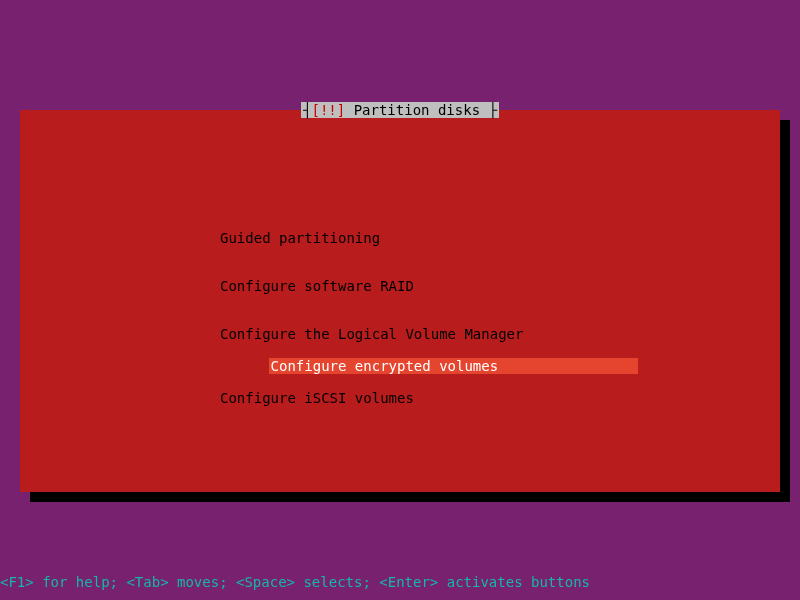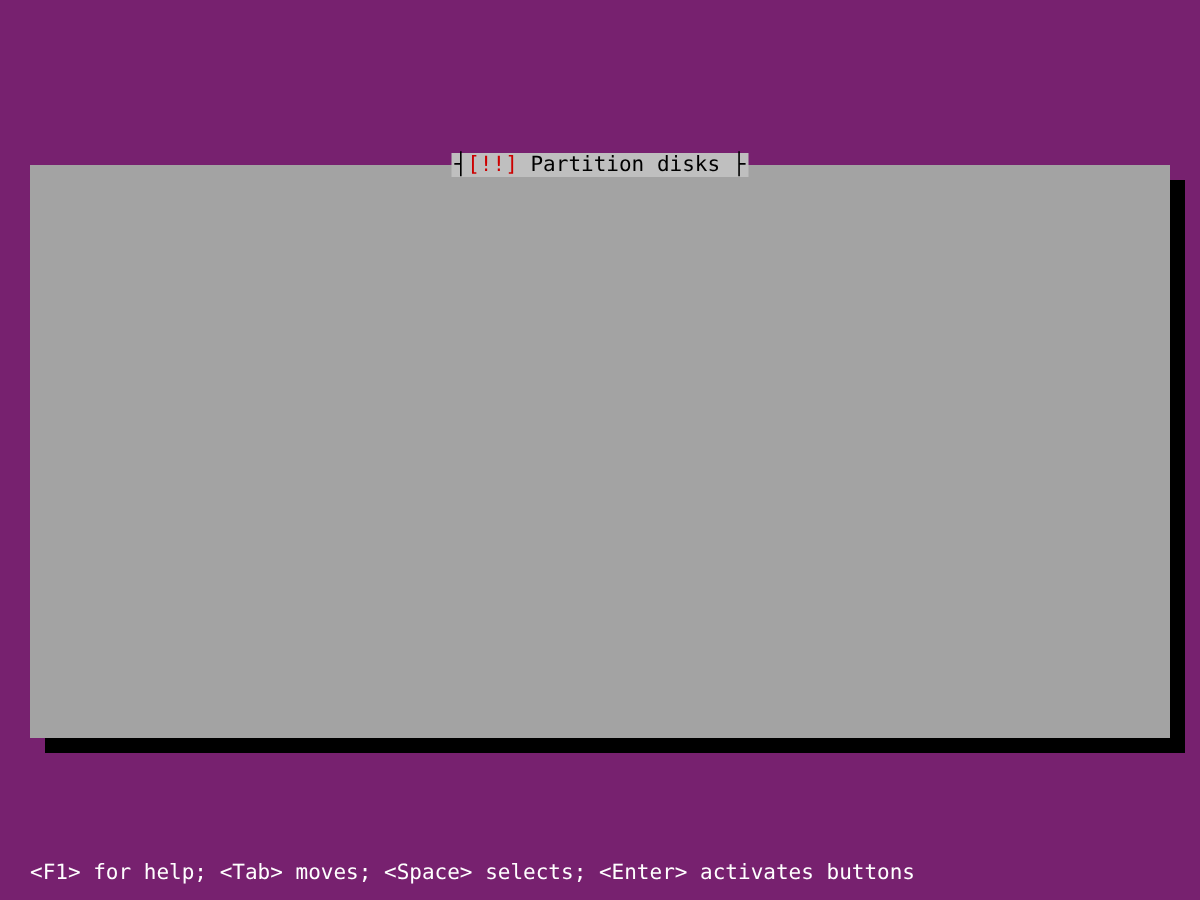--- a/index.html
+++ b/index.html
@@ -20,21 +20,21 @@
     width: 760px;
     height: 382px;
     background: #000;
   }
   .dialog {
     position: absolute;
     left: 20px;
     top: 110px;
     width: 760px;
     height: 382px;
-    background: #a3a3a3;
+    background: #b91c1c;
     color: #000;
     box-sizing: border-box;
   }
   .title-wrap {
     position: absolute;
     top: -8px;
     left: 0;
     width: 100%;
     text-align: center;
   }
@@ -65,37 +65,43 @@
   .menu .item.selected { background: #e5452f; color: #fff; padding-right: 140px; display:inline-block;}
   .disk-block {
     margin-top: 16px;
     margin-left: 190px;
     white-space: pre;
   }
   .footer {
     position: absolute;
     left: 0;
     bottom: 10px;
-    color: #ffffff;
+    color: #14b8a6;
     white-space: pre;
-    margin-left: 20px;
   }
 </style>
 </head>
 <body>
 
 <div class="shadow"></div>
 
 <div class="dialog">
   <div class="title-wrap">
     <span class="title"><span>┤</span><span class="bang">[!!]</span><span> Partition disks </span><span>├</span></span>
   </div>
 
   <div class="content">
 
+    <div class="menu">
+      <span class="item">Guided partitioning</span>
+      <span class="item">Configure software RAID</span>
+      <span class="item">Configure the Logical Volume Manager</span>
+      <span class="item selected">Configure encrypted volumes</span>
+      <span class="item">Configure iSCSI volumes</span>
+    </div>
 
     <div class="disk-block">
       
       
       
     </div>
 
     
 
     

